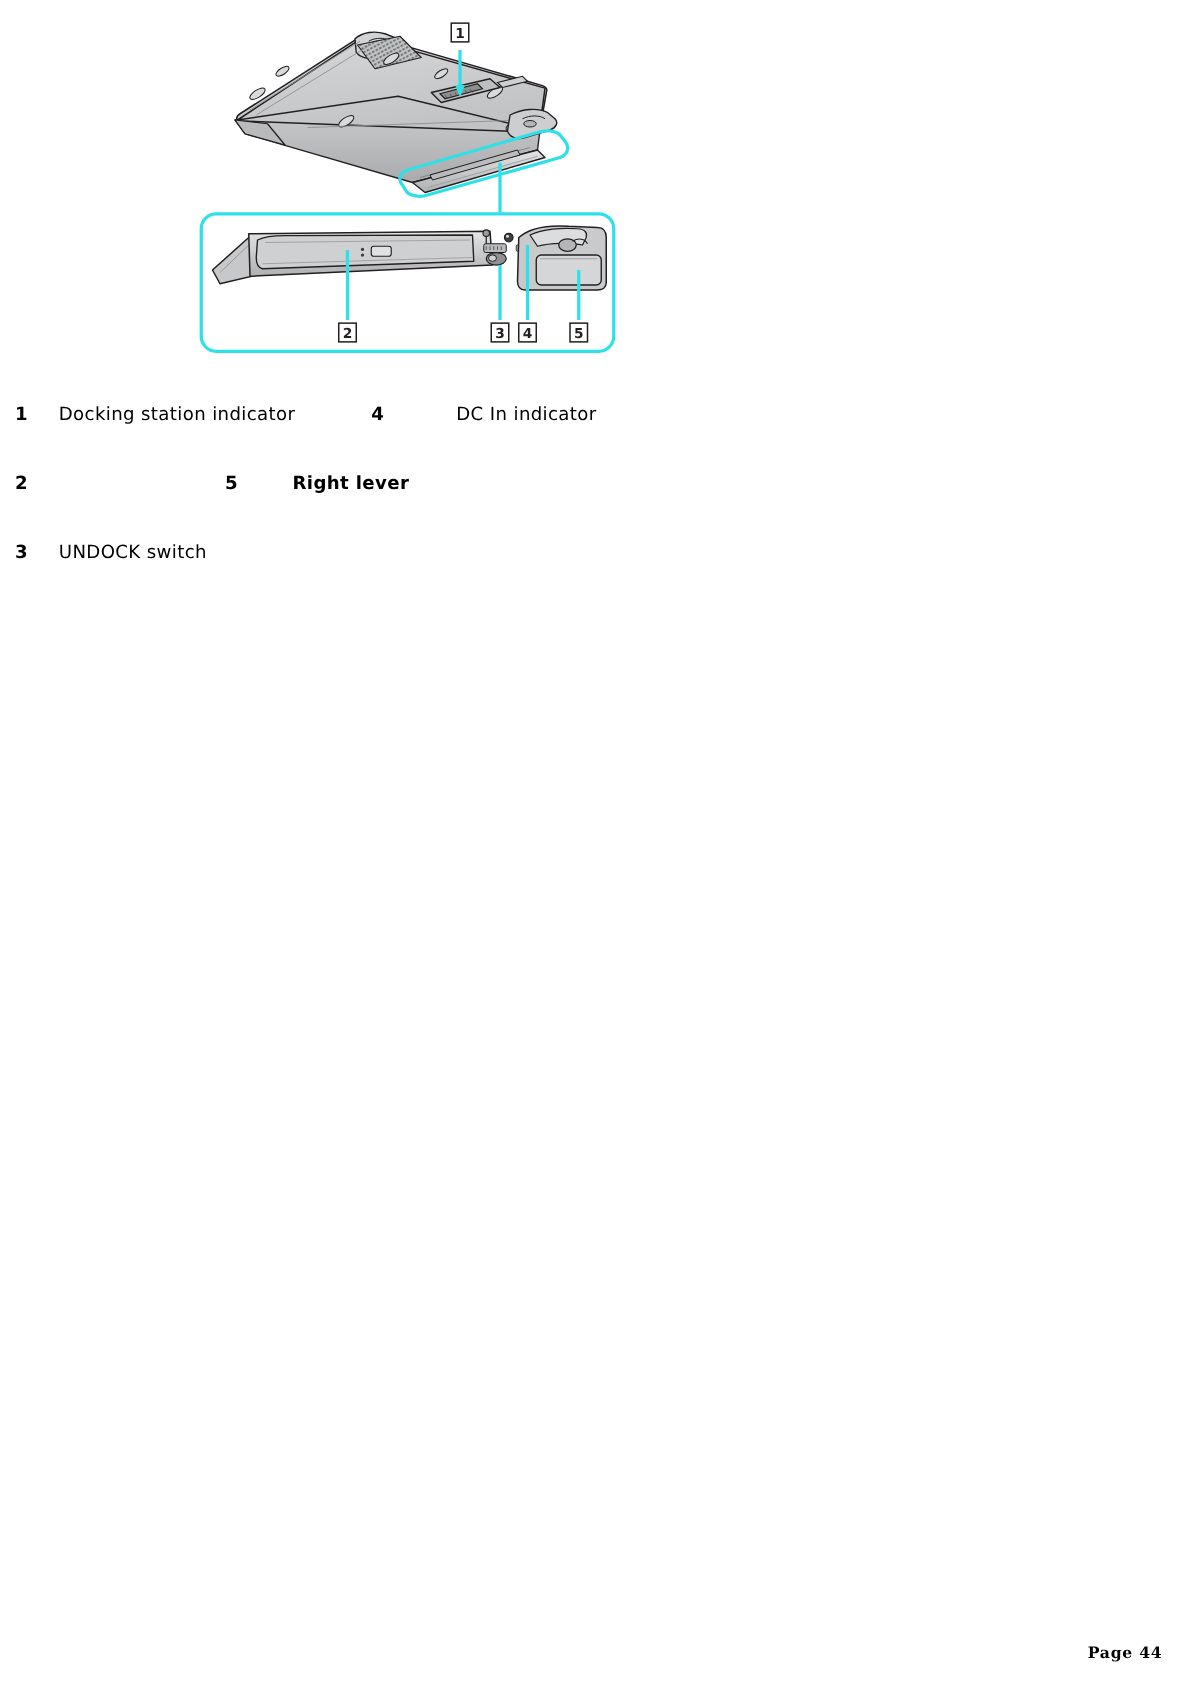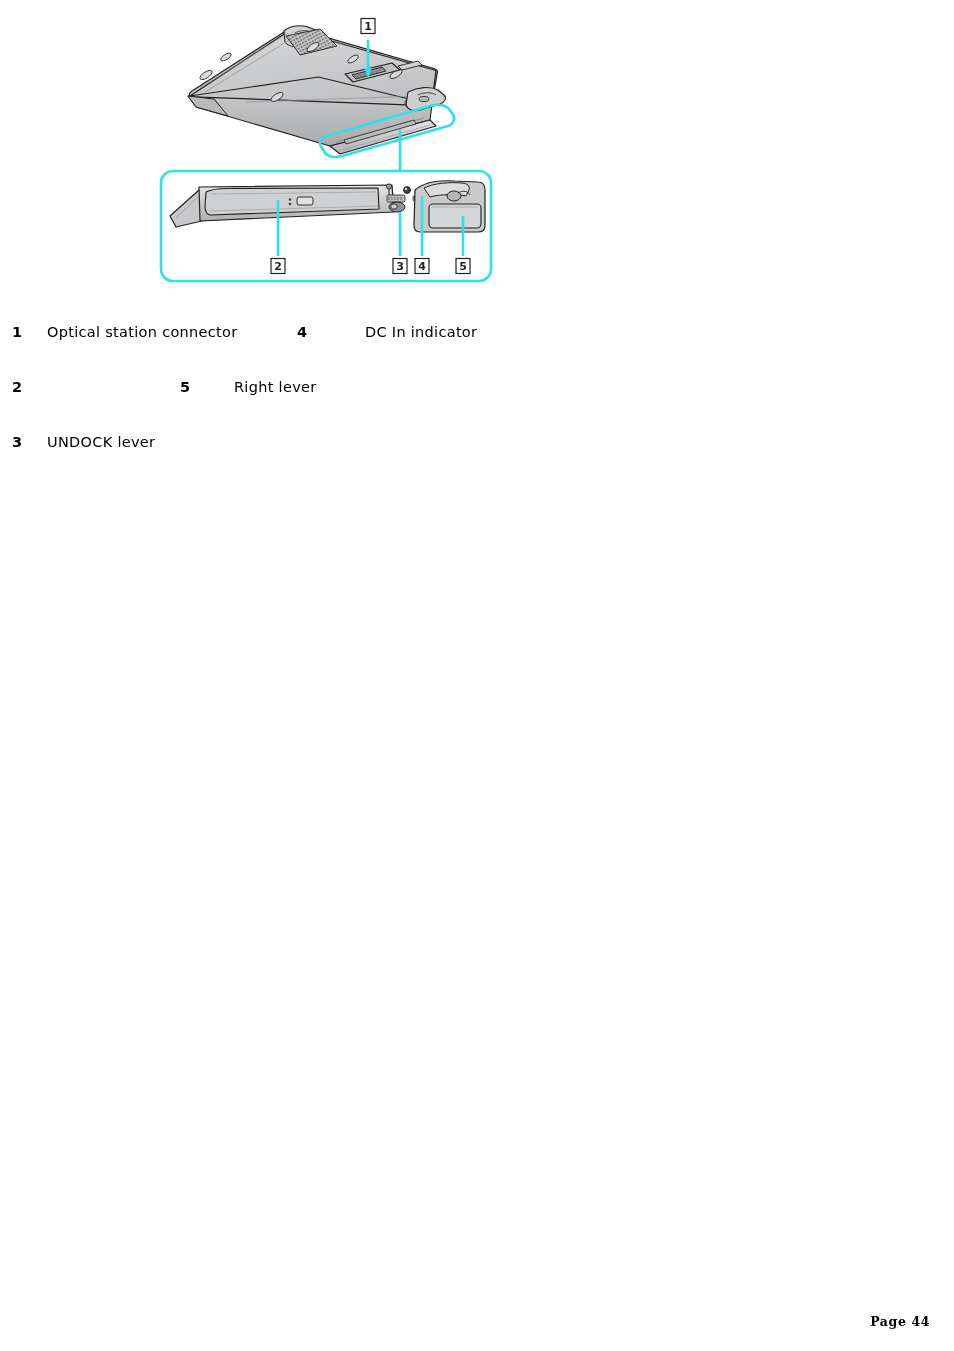--- a/index.html
+++ b/index.html
@@ -52,21 +52,21 @@
     white-space: nowrap;
   }
   .col-a-num   { left: 12px; }
   .col-a-label { left: 47px; }
 
   
   .r1-num   { left: 297px; }
   .r1-label { left: 365px; }
   
   .r2-num   { left: 180px; }
-  .r2-label { left: 234px; }
+  .r2-label { left: 234px; font-weight: bold; }
 
   
   #footer {
     position: absolute;
     right: 24px;
     bottom: 22px;
     font-family: "DejaVu Serif", serif;
     font-weight: bold;
     font-size: 12.5px;
     letter-spacing: 0.6px;
@@ -295,31 +295,31 @@
           <text x="463" y="270" text-anchor="middle" class="callout-box-text" fill="#231f20">5</text>
         </g>
       </g>
   </svg>
 </div>
 
 <div id="legend">
 
   <div class="legend-row">
     <span class="legend-num col-a-num">1</span>
-    <span class="legend-label col-a-label">Optical station connector</span>
+    <span class="legend-label col-a-label">Docking station indicator</span>
     <span class="legend-num r1-num">4</span>
     <span class="legend-label r1-label">DC In indicator</span>
   </div>
 
   <div class="legend-row">
     <span class="legend-num col-a-num">2</span>
     <span class="legend-num r2-num">5</span>
     <span class="legend-label r2-label">Right lever</span>
   </div>
 
   <div class="legend-row">
     <span class="legend-num col-a-num">3</span>
-    <span class="legend-label col-a-label">UNDOCK lever</span>
+    <span class="legend-label col-a-label">UNDOCK switch</span>
   </div>
 
 </div>
 
 <div id="footer">Page 44</div>
 
 </body></html>

